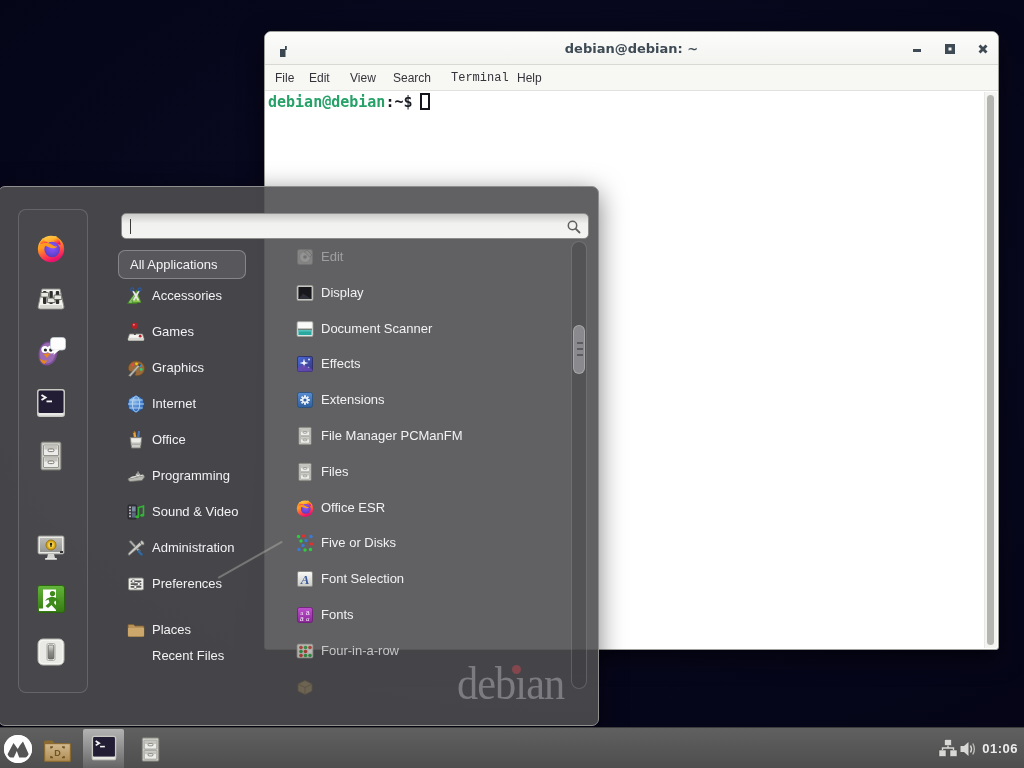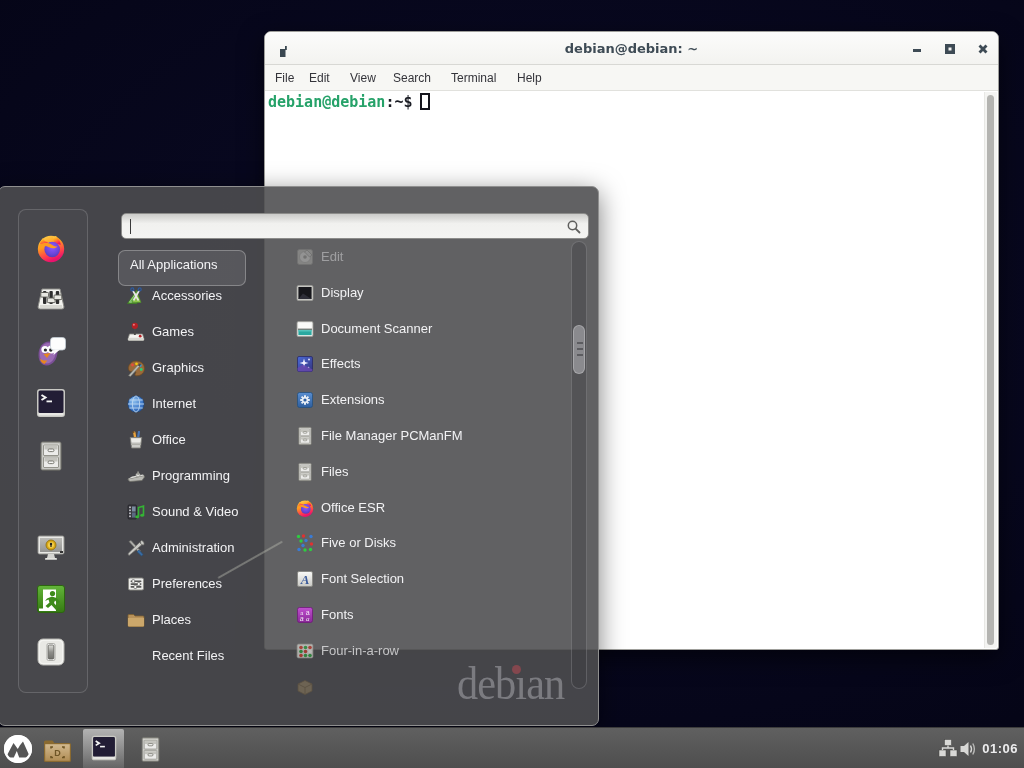--- a/index.html
+++ b/index.html
@@ -106,21 +106,21 @@
     border-radius:5px;
   }
   #search-input {
     position:absolute; left:7px; top:3px; right:26px; height:18px;
     border:none; outline:none; background:transparent;
     font-family:"Liberation Sans", sans-serif; font-size:13px; color:#222;
   }
   #search-caret { position:absolute; left:8px; top:5px; width:1px; height:15px; background:#3a3a3a; }
   #search-icon { position:absolute; right:6px; top:5px; width:16px; height:16px; }
   #all-apps-btn {
-    position:absolute; left:119px; top:63px; width:128px; height:36px;
+    position:absolute; left:119px; top:63px; width:128px; height:29px;
     background:rgba(255,255,255,0.10);
     border:1px solid rgba(255,255,255,0.28);
     border-radius:7px;
     line-height:27px; padding-left:11px;
     font-size:13px; color:#f4f4f6;
   }
   .category-row {
     position:absolute; left:121px; width:160px; height:34px;
   }
   .category-row .cat-icon { position:absolute; left:6px; top:7px; width:20px; height:20px; }
@@ -195,21 +195,21 @@
 </svg></span>
     <span class="win-btn" id="btn-close"><svg width="18" height="18" viewBox="0 0 18 18">
   <path d="M4.5 6.5 L6.5 4.5 L9 7 L11.5 4.5 L13.5 6.5 L11 9 L13.5 11.5 L11.5 13.5 L9 11 L6.5 13.5 L4.5 11.5 L7 9 Z" fill="#3e4b55"></path>
 </svg></span>
   </div>
   <div id="menubar">
       <span class="menubar-item" style="left: 10px;">File</span>
       <span class="menubar-item" style="left: 44px;">Edit</span>
       <span class="menubar-item" style="left: 85px;">View</span>
       <span class="menubar-item" style="left: 128px;">Search</span>
-      <span class="menubar-item" style="left: 186px;">Terminal</span>
+      <span class="menubar-item" style="left: 186px; font-family: Liberation Mono, monospace;">Terminal</span>
       <span class="menubar-item" style="left: 252px;">Help</span>
     </div>
   <div id="terminal-content">
     <div id="prompt-line"><span id="prompt-user">debian@debian</span><span id="prompt-rest">:~$</span><span id="terminal-cursor"></span></div>
   </div>
   <div id="terminal-scrollbar">
     <div id="terminal-scrollbar-thumb"></div>
   </div>
 </div>
 
@@ -448,21 +448,21 @@
   <rect x="2.5" y="4" width="15" height="12" rx="1.5" fill="#ececea" stroke="#8a8a84" stroke-width="0.9"></rect>
   <rect x="4.5" y="6.5" width="11" height="1.6" rx="0.8" fill="#555"></rect>
   <rect x="4.5" y="9.3" width="11" height="1.6" rx="0.8" fill="#555"></rect>
   <rect x="4.5" y="12.1" width="11" height="1.6" rx="0.8" fill="#555"></rect>
   <rect x="6" y="5.7" width="2.6" height="3.2" rx="0.6" fill="#fafaf8" stroke="#666" stroke-width="0.7"></rect>
   <rect x="11.5" y="8.5" width="2.6" height="3.2" rx="0.6" fill="#fafaf8" stroke="#666" stroke-width="0.7"></rect>
   <rect x="8" y="11.3" width="2.6" height="3.2" rx="0.6" fill="#fafaf8" stroke="#666" stroke-width="0.7"></rect>
 </svg></span>
         <span class="row-label">Preferences</span>
       </div>
-      <div class="category-row" style="top: 416px; text-align: right;">
+      <div class="category-row" style="top: 426px; text-align: right;">
         <span class="cat-icon"><svg width="20" height="20" viewBox="0 0 20 20">
   <path d="M2 5.5 Q2 4.5 3 4.5 L7.5 4.5 L9 6 L17 6 Q18 6 18 7 L18 15.5 Q18 16.5 17 16.5 L3 16.5 Q2 16.5 2 15.5 Z" fill="#b8925a" stroke="#7e6030" stroke-width="0.8"></path>
   <path d="M2 8 L18 8 L18 15.5 Q18 16.5 17 16.5 L3 16.5 Q2 16.5 2 15.5 Z" fill="#cba76b"></path>
 </svg></span>
         <span class="row-label">Places</span>
       </div>
       <div class="category-row" style="top: 452px;">
         <span class="row-label">Recent Files</span>
       </div>
     </div>

